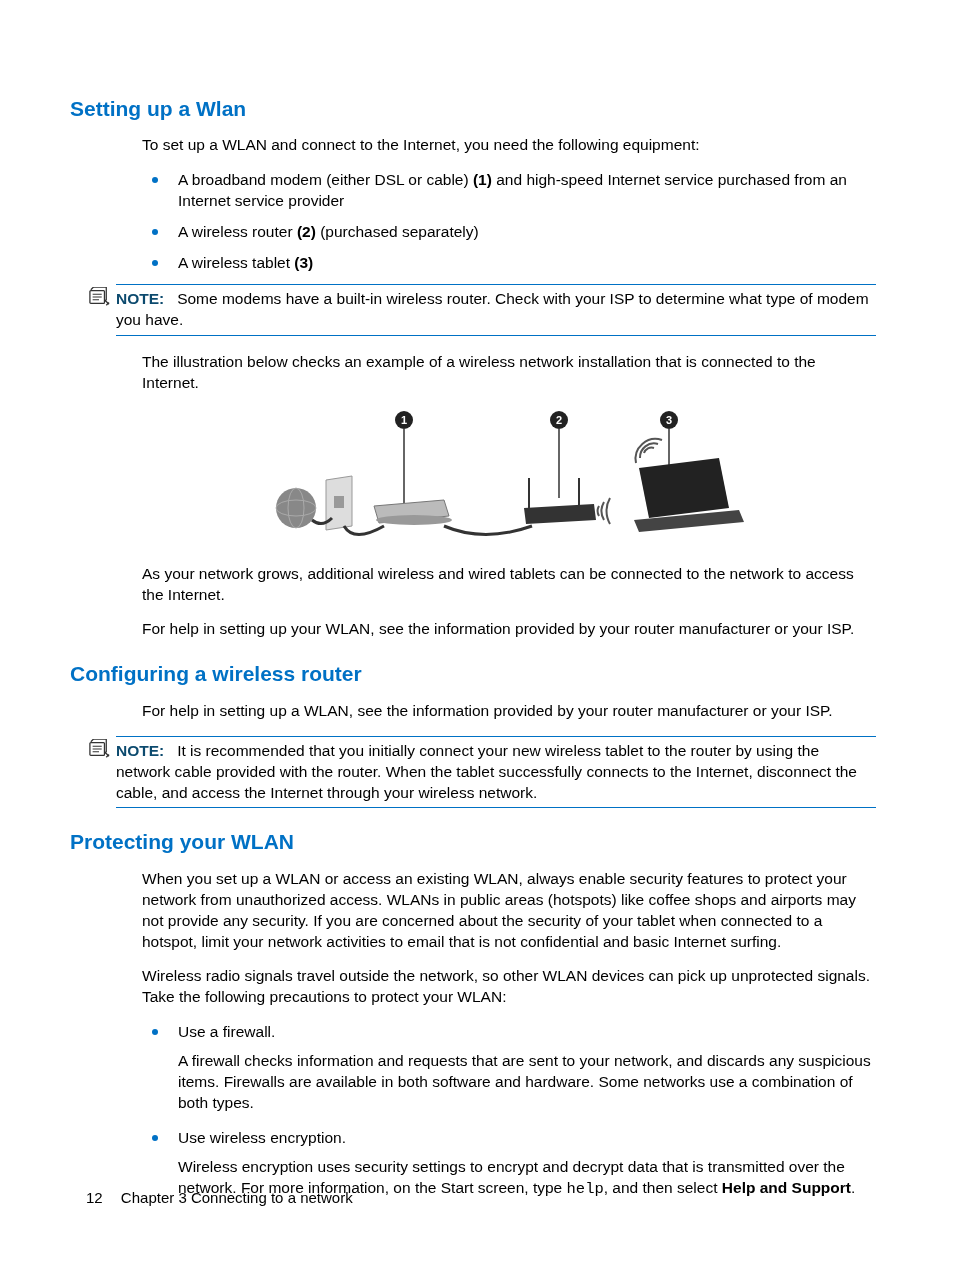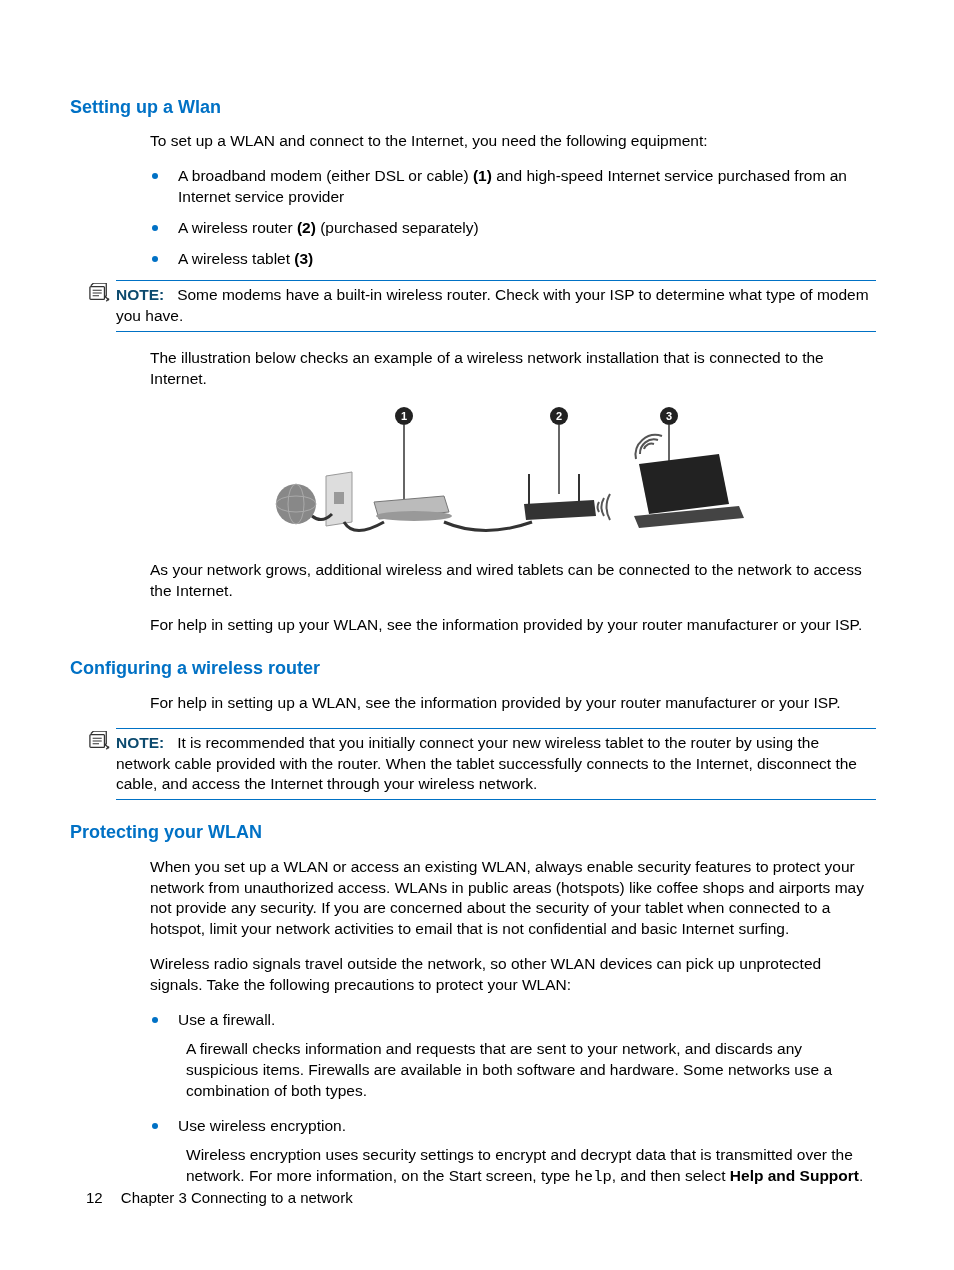--- a/index.html
+++ b/index.html
@@ -14,30 +14,30 @@
     background: #fff;
     line-height: 1.35;
     position: relative;
   }
   .page {
     padding: 95px 70px 0 70px;
     box-sizing: border-box;
   }
   h2 {
     color: #0071c5;
-    font-size: 18px;
+    font-size: 21px;
     font-weight: bold;
     margin: 0 0 12px 0;
   }
   .body-block {
     margin-left: 72px;
     margin-right: 8px;
   }
   p {
-    margin: 0 0 14px 8px;
+    margin: 0 0 14px 0;
   }
   ul.bullets {
     list-style: none;
     padding: 0;
     margin: 0 0 6px 0;
   }
   ul.bullets > li {
     position: relative;
     padding-left: 36px;
     margin-bottom: 10px;

